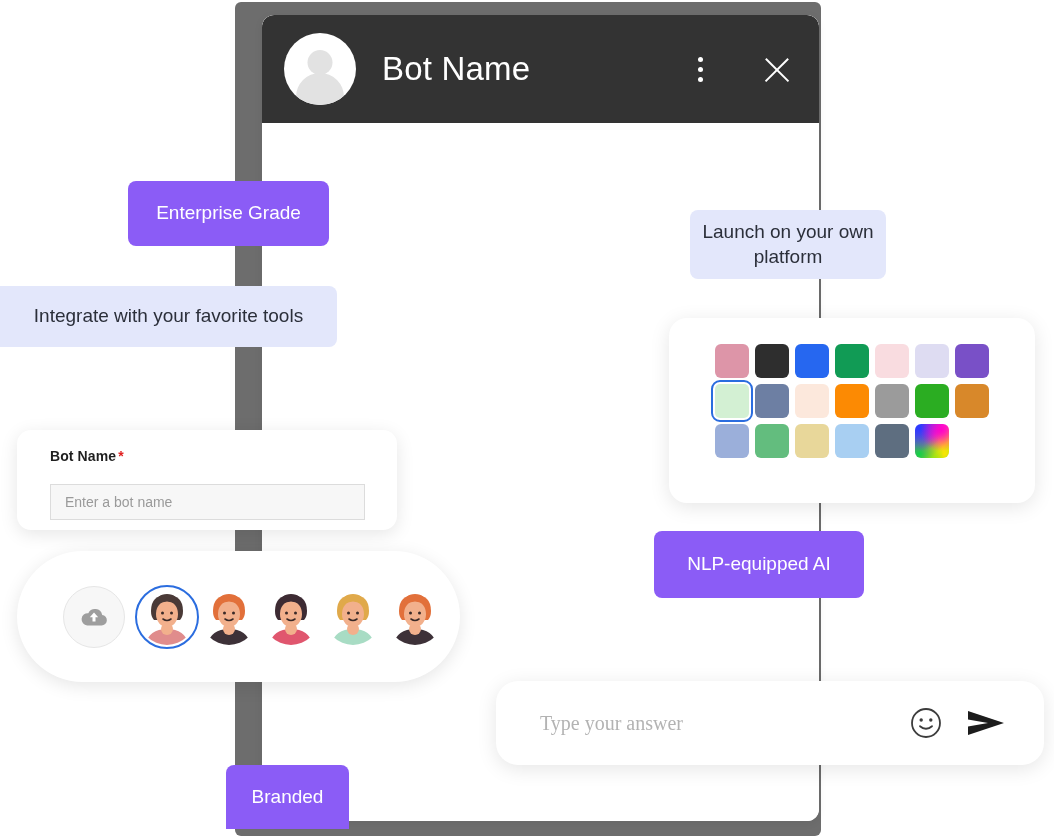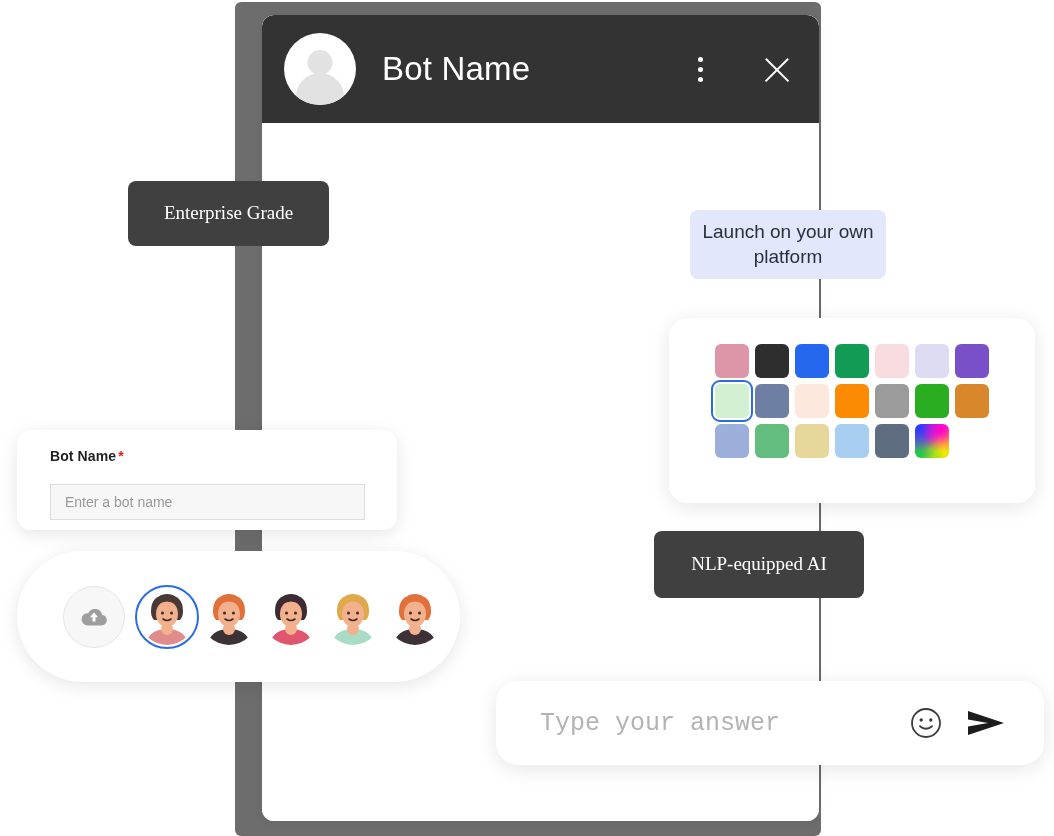--- a/index.html
+++ b/index.html
@@ -129,24 +129,23 @@
     z-index: 6;
     display: flex;
     align-items: center;
     justify-content: center;
     text-align: center;
     font-size: 19px;
     line-height: 1.28;
     border-radius: 8px;
   }
   .badge.dark {
-    background: #404040;
+    background: #8b5cf6;
     color: #ffffff;
     font-weight: 400;
-    font-family: Liberation Serif, serif;
   }
   .badge.light {
     background: #e3e7fb;
     color: #2b2f3a;
     font-weight: 400;
   }
 
   #badge-enterprise { left: 128px; top: 181px; width: 201px; height: 65px; }
   #badge-integrate  { left: 0px;   top: 286px; width: 337px; height: 61px; border-radius: 0 8px 8px 0;}
   #badge-launch     { left: 690px; top: 210px; width: 196px; height: 69px; }
@@ -284,23 +283,23 @@
     box-shadow: 0 4px 20px rgba(0,0,0,0.10);
     display: flex;
     align-items: center;
     padding: 0 38px 0 44px;
   }
   .chat-input {
     flex: 1 1 auto;
     border: none;
     outline: none;
     background: transparent;
-    font-size: 25px;
+    font-size: 20px;
     color: #b3b3b3;
-    font-family: Liberation Mono, monospace;
+    font-family: Liberation Serif, serif;
   }
   .chat-input::placeholder { color: #b3b3b3; }
 
   .emoji-icon { width: 32px; height: 32px; cursor: pointer; flex: 0 0 auto; }
   .send-icon  { width: 40px; height: 30px; margin-left: 24px; cursor: pointer; flex: 0 0 auto; }
 </style>
 </head>
 <body>
 
 <div id="stage">
@@ -319,22 +318,24 @@
         <i></i>
           <i></i>
           <i></i>
       </div>
       <div class="close-icon"></div>
     </div>
     <div class="chat-body"></div>
   </div>
 
   <div class="badge dark" id="badge-enterprise">Enterprise Grade</div>
+  <div class="badge light" id="badge-integrate">Integrate with your favorite tools</div>
   <div class="badge light" id="badge-launch">Launch on your own platform</div>
   <div class="badge dark" id="badge-nlp">NLP-equipped AI</div>
+  <div class="badge dark" id="badge-branded">Branded</div>
 
   <div class="botname-card">
     <div class="field-label">
       <span>Bot Name</span><span class="req-star">*</span>
     </div>
     <input class="botname-input" type="text" placeholder="Enter a bot name" style="">
   </div>
 
   <div class="avatar-pill">
     <div class="upload-circle">

